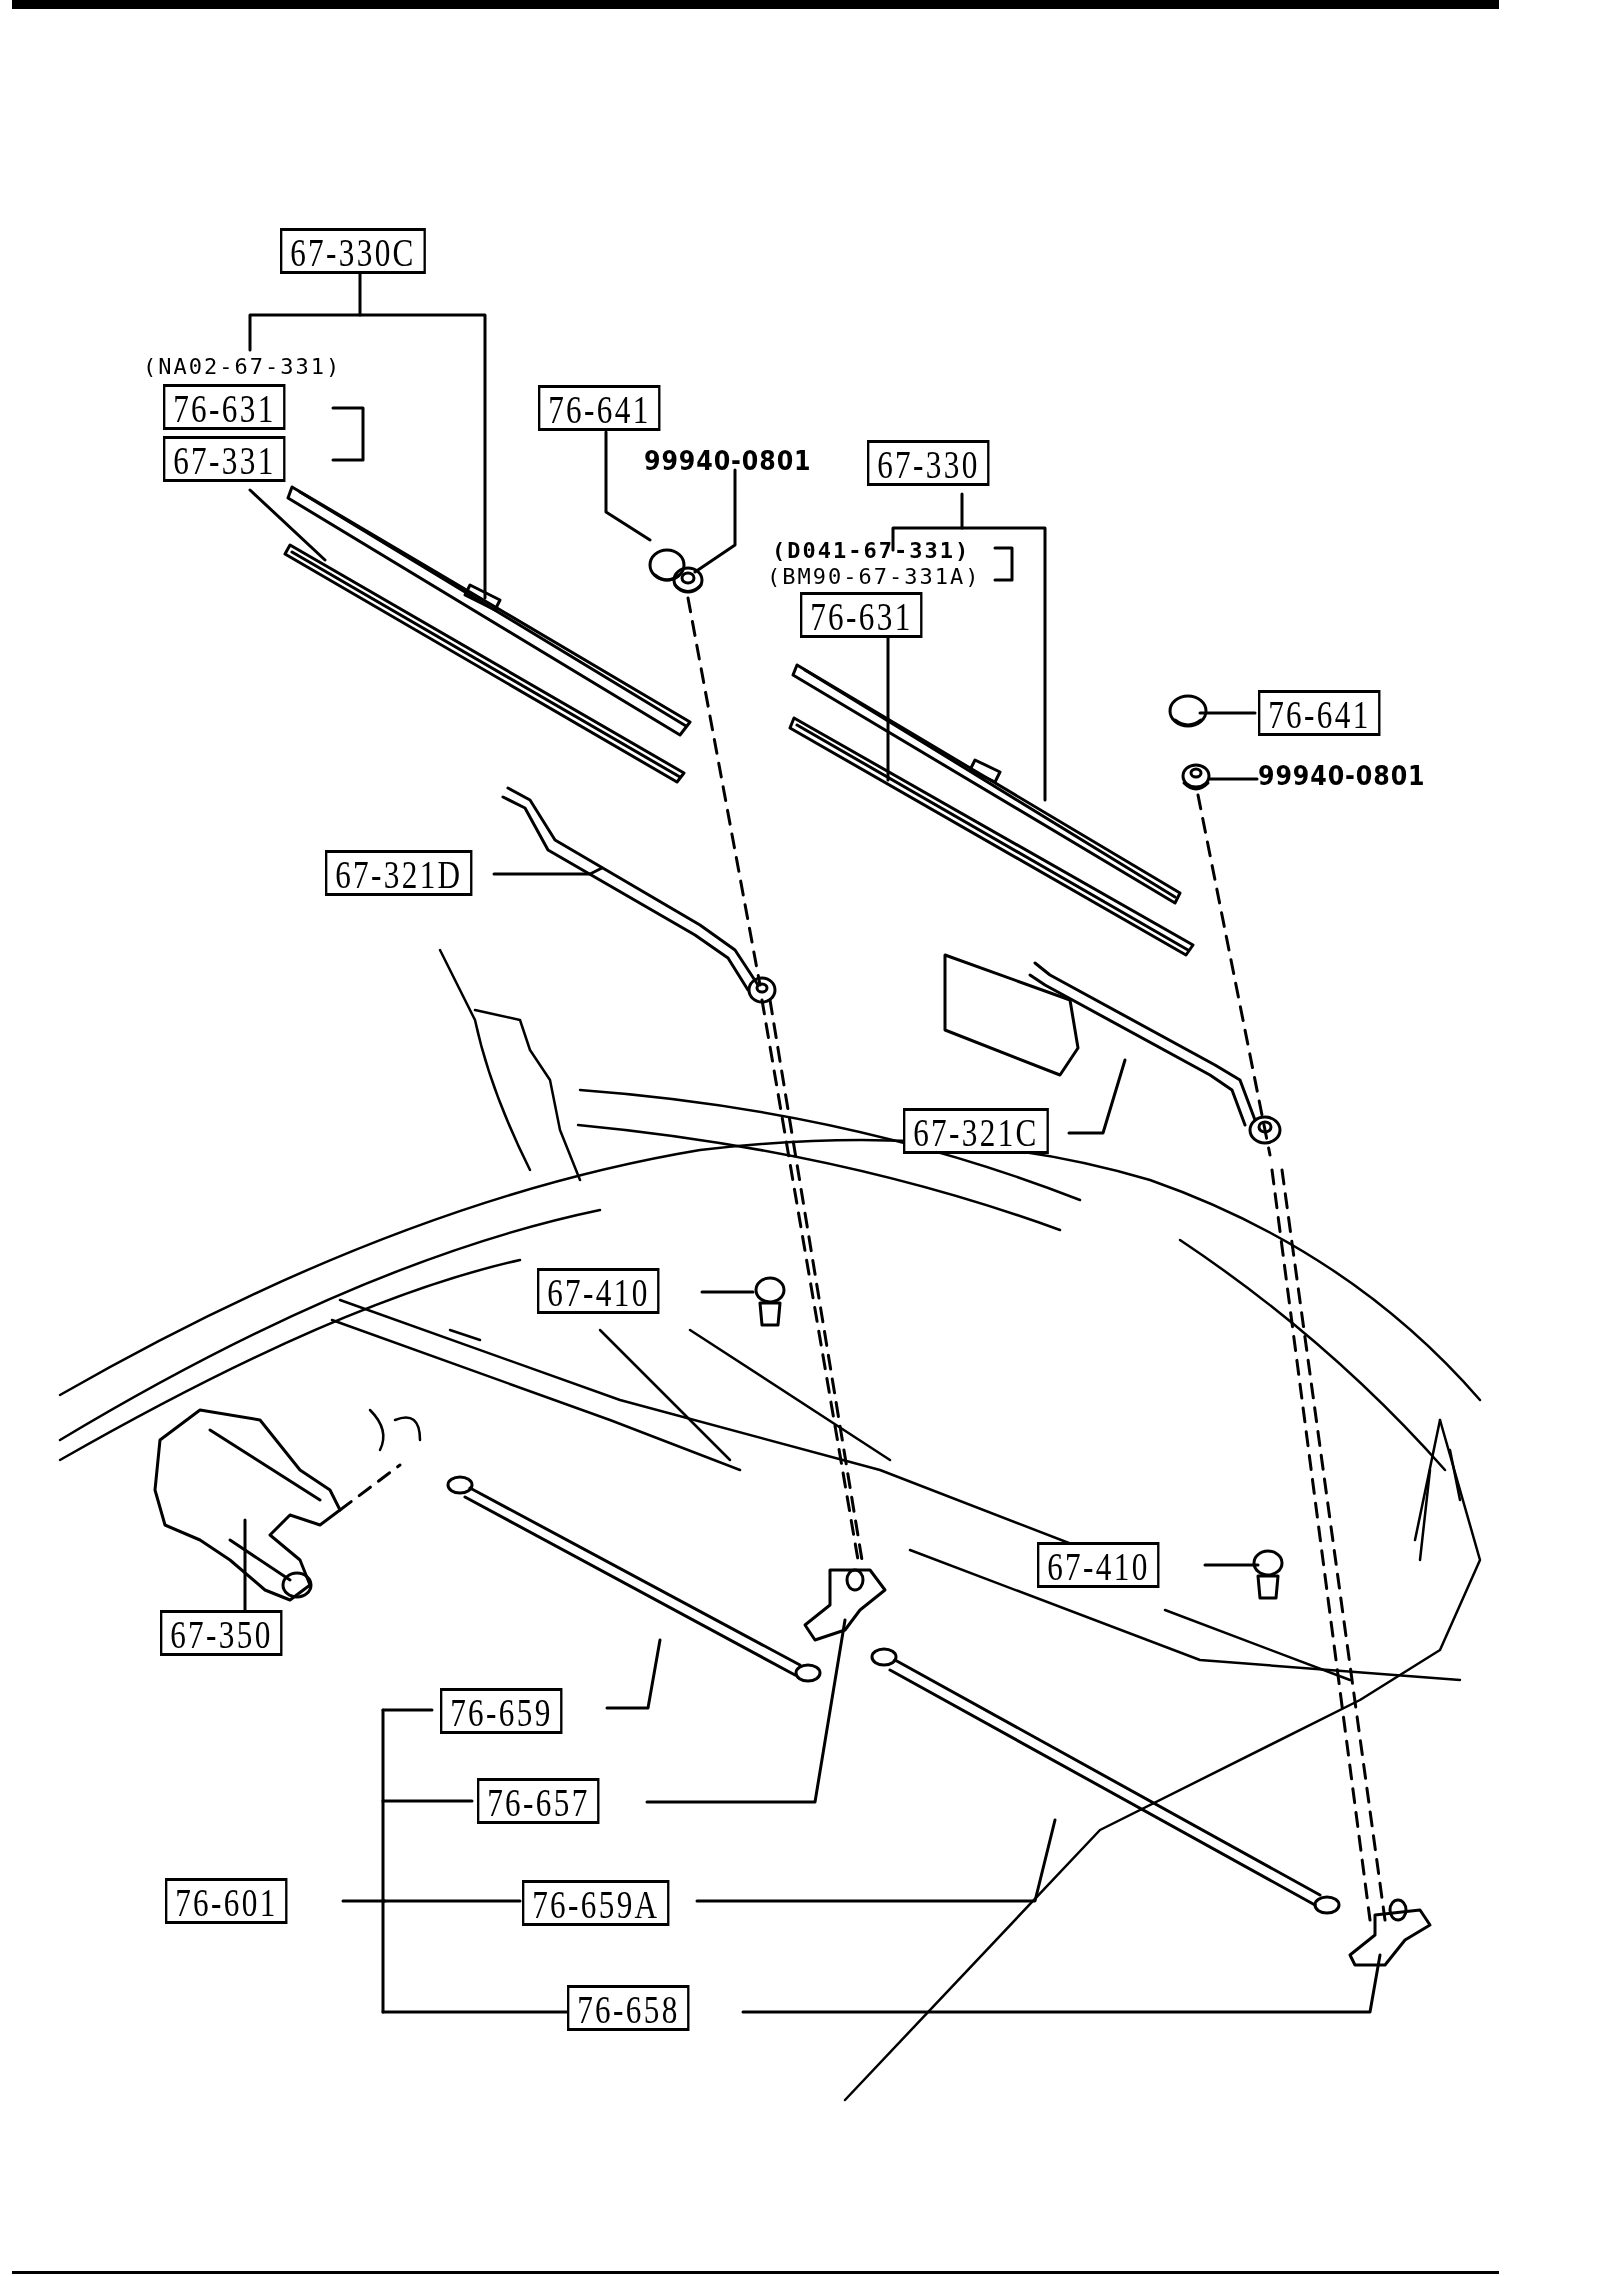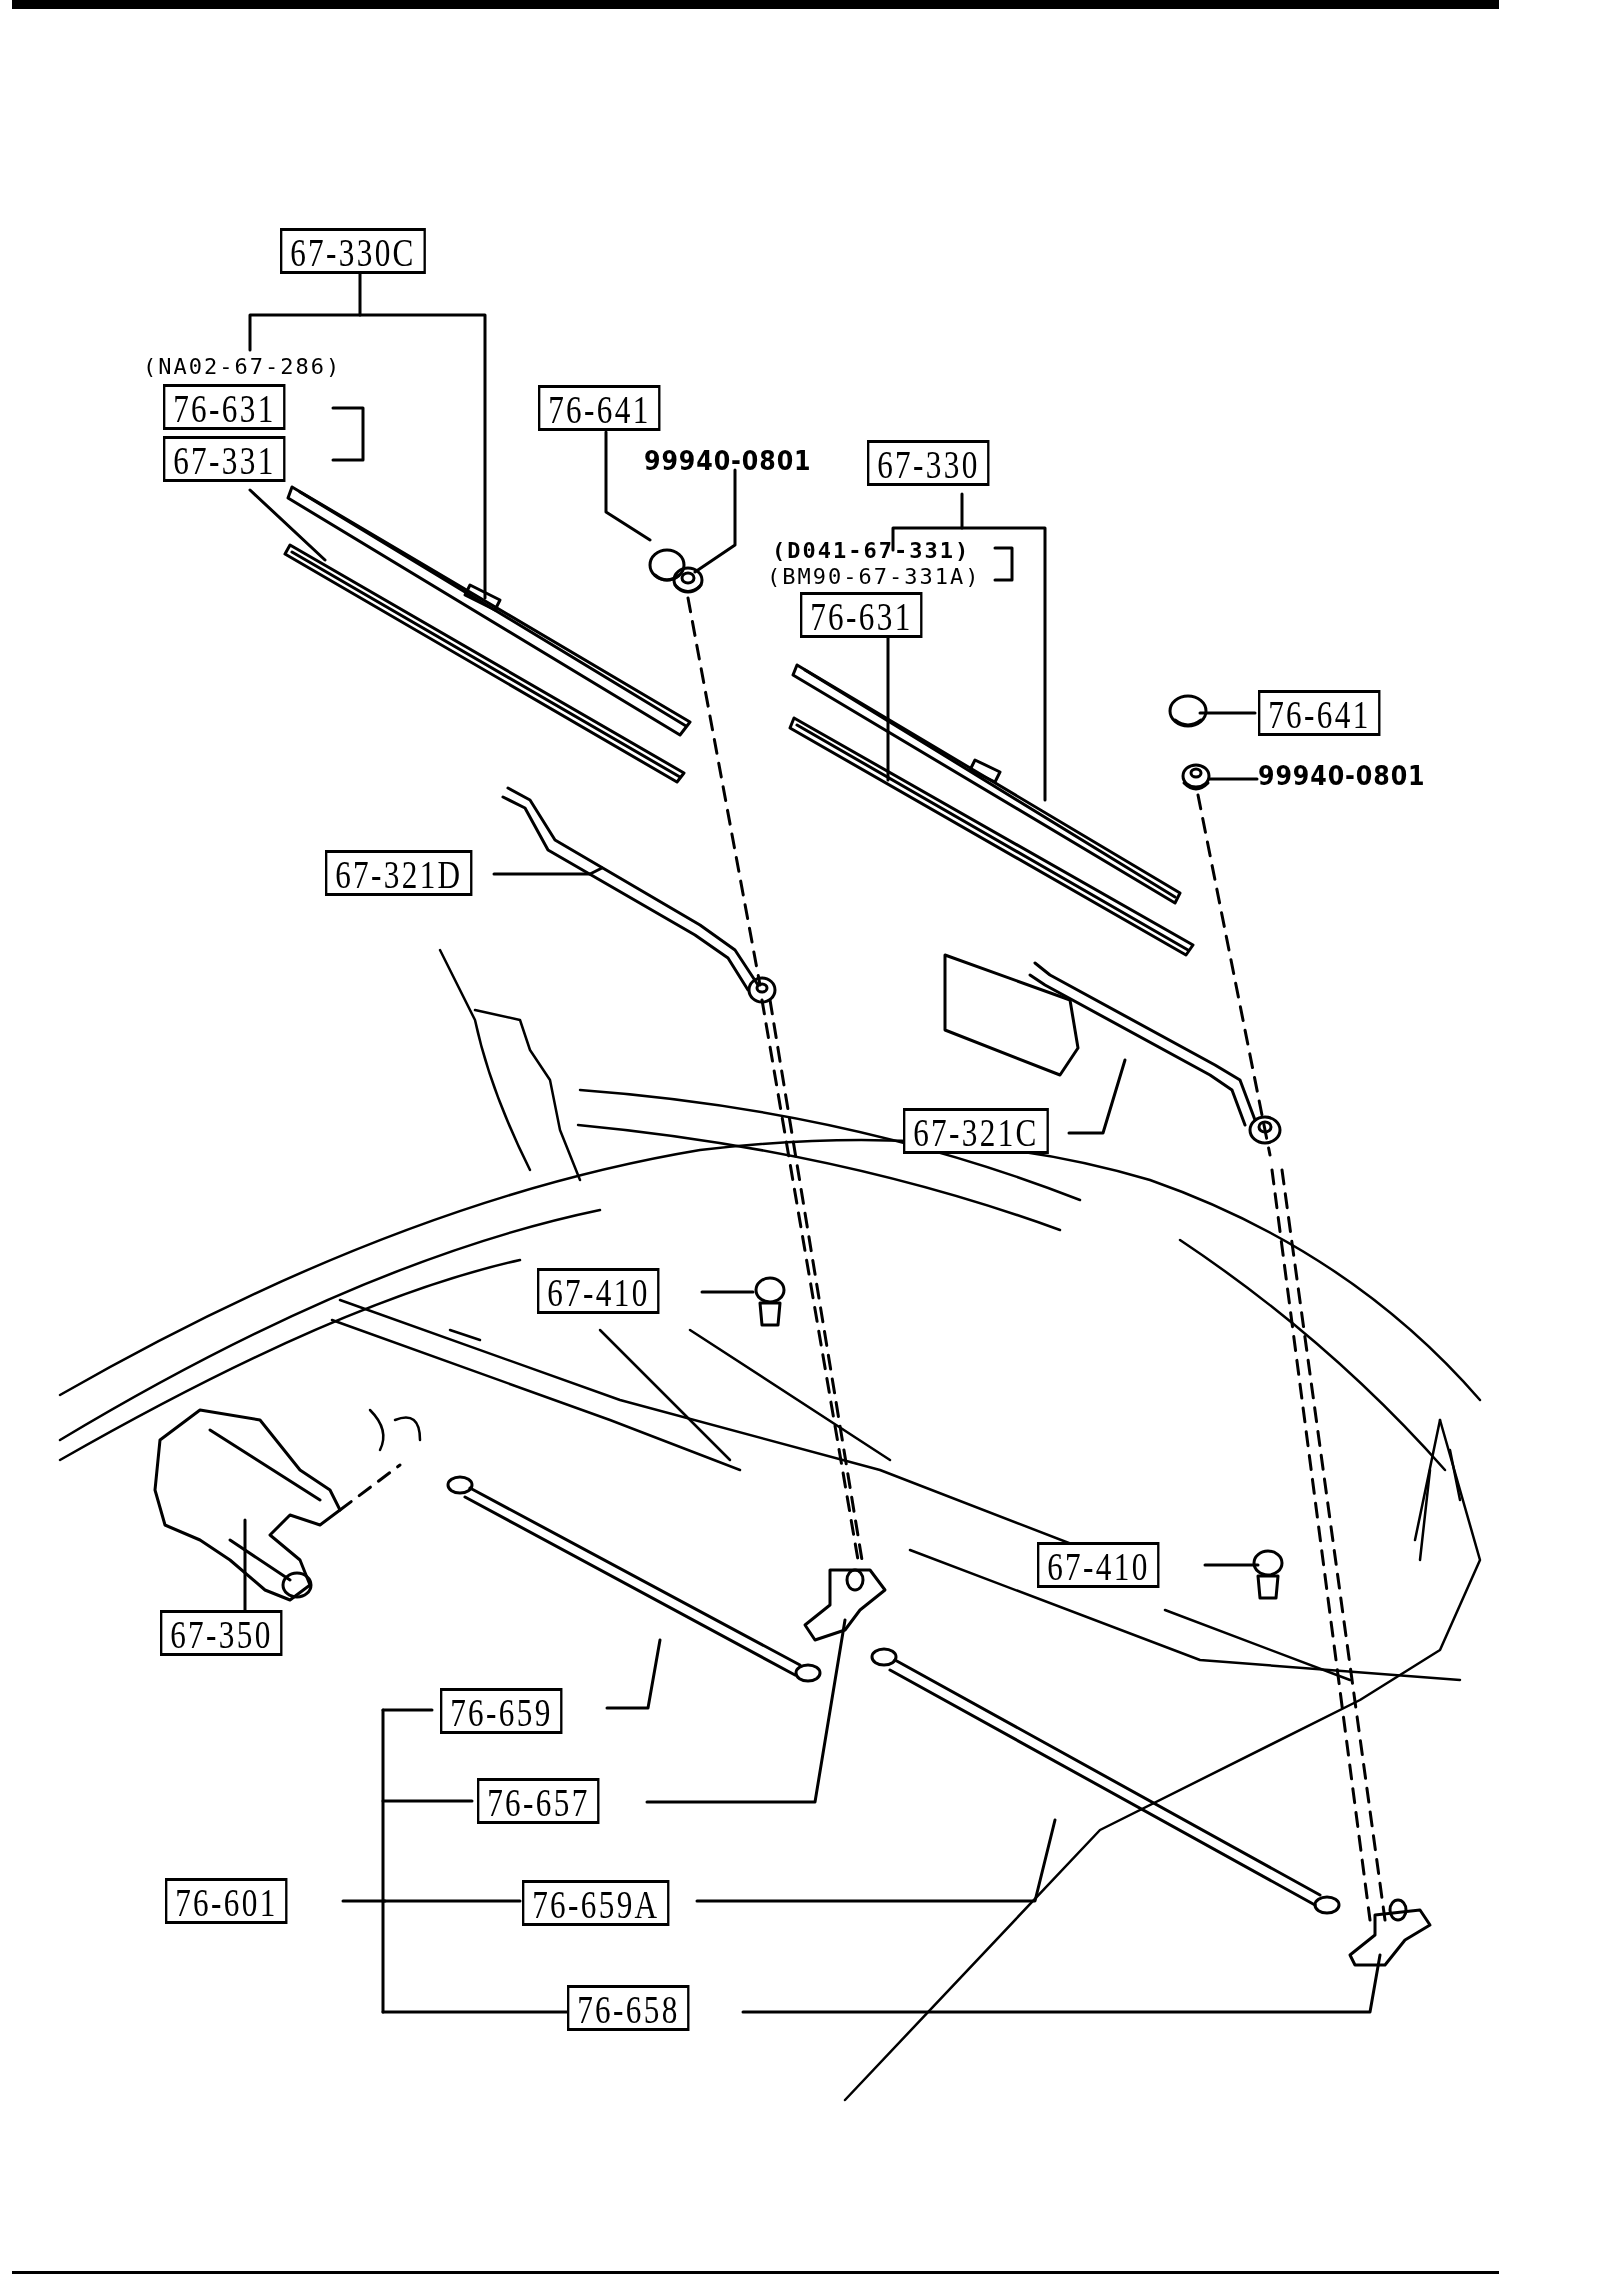--- a/index.html
+++ b/index.html
@@ -176,21 +176,21 @@
     <path d="M830 1570 L870 1570 L885 1590 L860 1610 L845 1630 L815 1640 L805 1625 L830 1605 Z"></path>
     <ellipse cx="855" cy="1580" rx="8" ry="10"></ellipse>
   </g>
   <g>
     <path d="M1375 1915 L1420 1910 L1430 1925 L1405 1940 L1385 1965 L1355 1965 L1350 1955 L1375 1935 Z"></path>
     <ellipse cx="1398" cy="1910" rx="8" ry="10"></ellipse>
   </g>
 </svg>
 
 <div class="pn" style="left:280px;top:228px;">67-330C</div>
-<div class="sub" style="left:143px;top:354px;">(NA02-67-286)</div>
+<div class="sub" style="left:143px;top:354px;">(NA02-67-331)</div>
 <div class="pn" style="left:163px;top:384px;">76-631</div>
 <div class="pn" style="left:163px;top:436px;">67-331</div>
 <div class="pn" style="left:538px;top:385px;">76-641</div>
 <div class="bolt-no" style="left:644px;top:445px;">99940-0801</div>
 <div class="pn" style="left:867px;top:440px;">67-330</div>
 <div class="sub" style="left:772px;top:538px;font-weight:bold;">(D041-67-331)</div>
 <div class="sub" style="left:767px;top:564px;">(BM90-67-331A)</div>
 <div class="pn" style="left:800px;top:592px;">76-631</div>
 <div class="pn" style="left:1258px;top:690px;">76-641</div>
 <div class="bolt-no" style="left:1258px;top:760px;">99940-0801</div>

